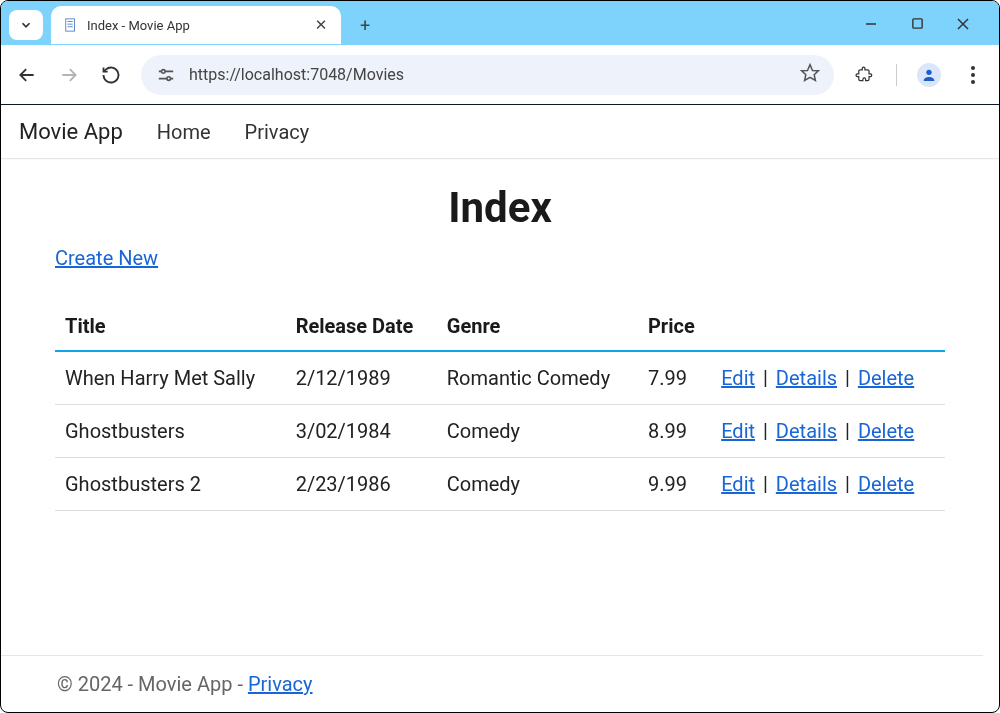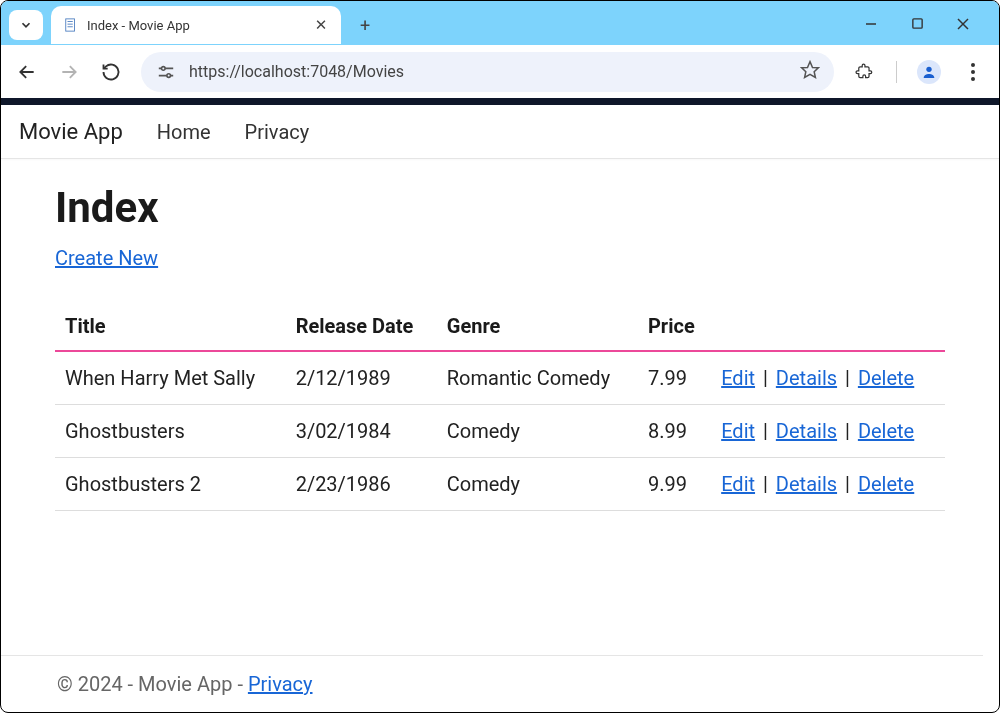--- a/index.html
+++ b/index.html
@@ -86,21 +86,21 @@
       color: #333;
     }
 
     .address-row {
       background: #fff;
       height: 60px;
       display: flex;
       align-items: center;
       padding: 0 14px;
       gap: 18px;
-      border-bottom: 7px solid #0f172a;
+      border-bottom: 1px solid #0f172a;
     }
     .nav-btn {
       width: 24px;
       height: 24px;
       display: flex;
       align-items: center;
       justify-content: center;
       cursor: pointer;
       color: #333;
     }
@@ -176,39 +176,40 @@
     .nav-link { color: #333; text-decoration: none; cursor: pointer; }
 
     .container {
       padding: 24px 54px 10px 54px;
     }
     h1.page-title {
       font-size: 42px;
       font-weight: 700;
       color: #1a1a1a;
       margin-bottom: 14px;
+      text-align: center;
     }
     .create-link {
       color: #1866d6;
       text-decoration: underline;
       font-size: 20px;
       cursor: pointer;
     }
 
     table.movies {
       width: 100%;
       border-collapse: collapse;
       margin-top: 34px;
       font-size: 20px;
     }
     table.movies th {
       text-align: left;
       font-weight: 700;
       padding: 10px 10px 12px 10px;
-      border-bottom: 2px solid #ec4899;
+      border-bottom: 2px solid #0ea5e9;
       color: #1a1a1a;
     }
     table.movies td {
       padding: 14px 10px;
       border-bottom: 1px solid #ddd;
       color: #222;
     }
     .actions a {
       color: #1866d6;
       text-decoration: underline;

